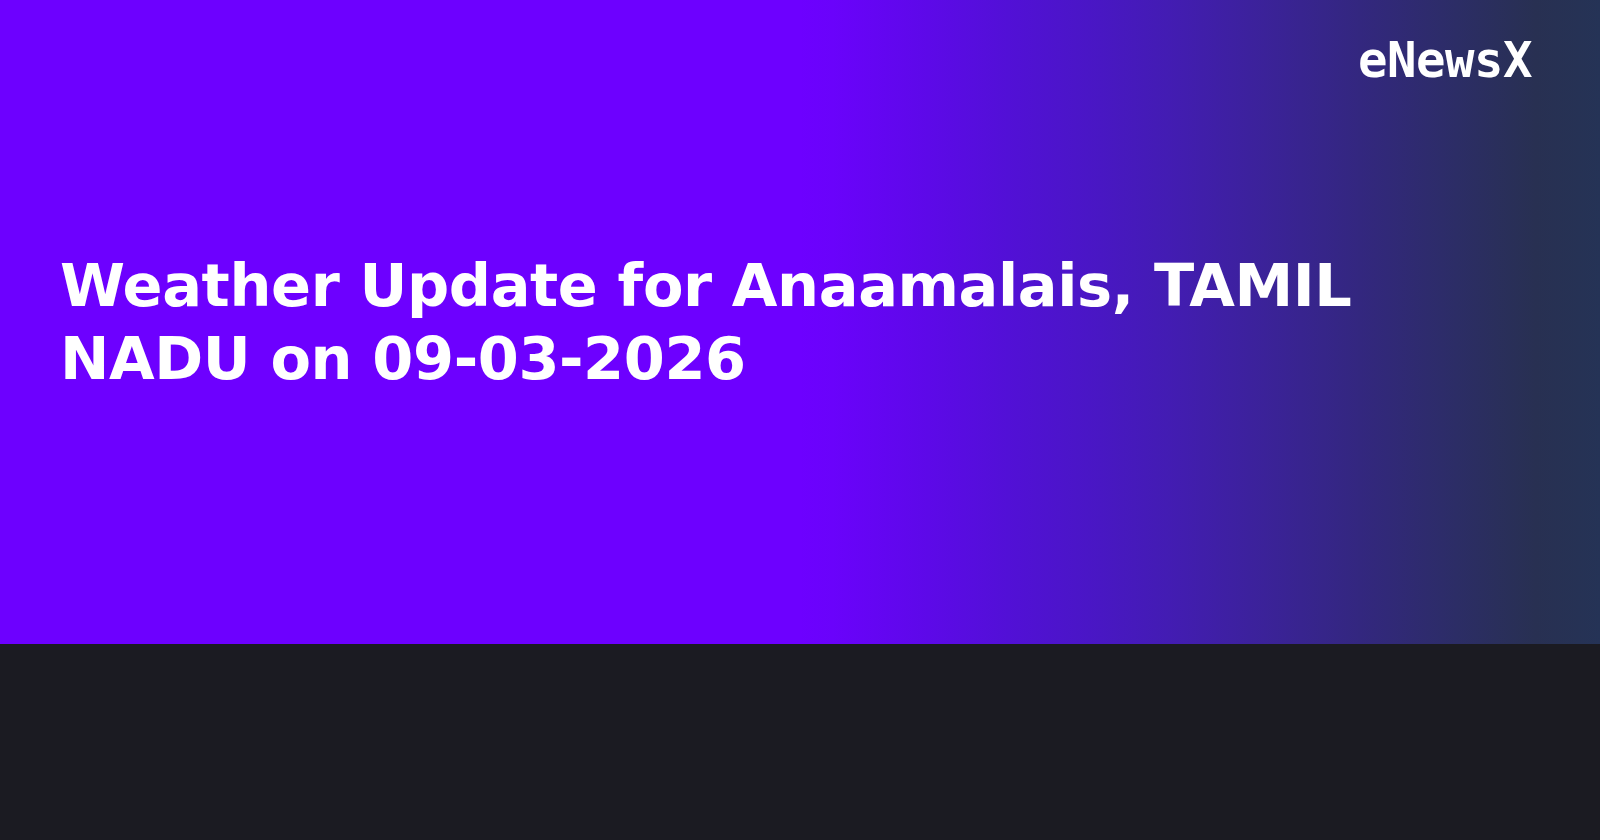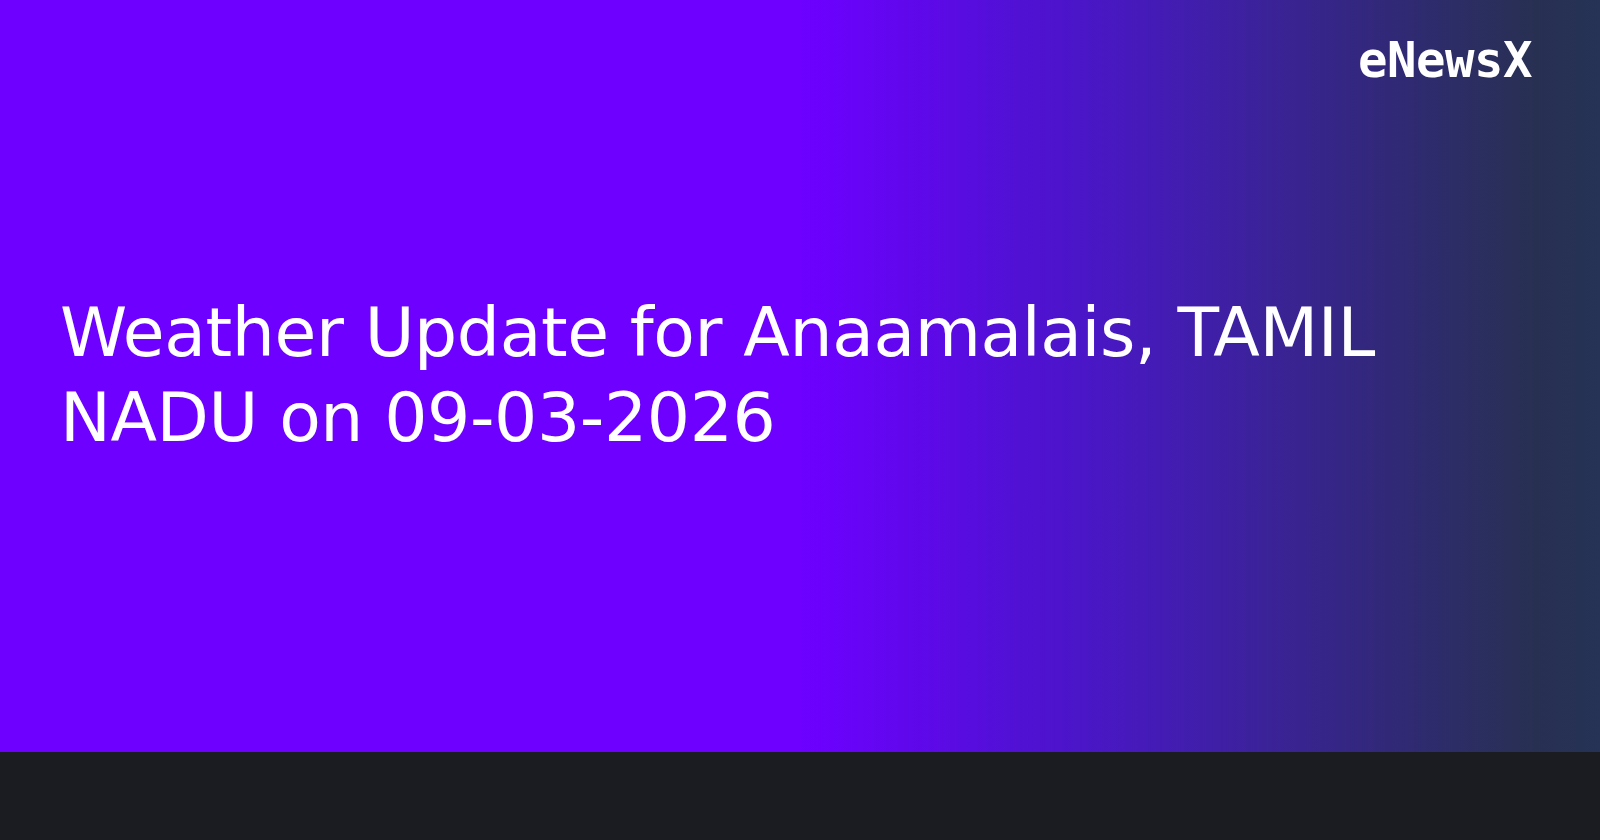--- a/index.html
+++ b/index.html
@@ -10,21 +10,21 @@
 
   body {
     background: #1b1b22;
     font-family: "DejaVu Sans", sans-serif;
   }
 
   
   .banner {
     position: relative;
     width: 1600px;
-    height: 752px;
+    height: 644px;
     overflow: hidden;
     box-sizing: border-box;
     
     background-image: linear-gradient(
       90deg,
       #6d00ff 0%,
       #6d00ff 50%,
       #6a02fb 52%,
       #5d09e8 58%,
       #5210d6 63%,
@@ -74,22 +74,22 @@
     box-sizing: border-box;
     pointer-events: none;
   }
 
   .headline {
     margin: 0;
     padding: 0;
     max-width: 1340px;
     color: #ffffff;
     font-family: "DejaVu Sans", sans-serif;
-    font-size: 68px;
-    font-weight: normal;
+    font-size: 59px;
+    font-weight: bold;
     line-height: 1.245;
     letter-spacing: -0.4px;
     text-align: left;
     word-break: normal;
     overflow-wrap: break-word;
     pointer-events: auto;
   }
 </style>
 </head>
 <body>

